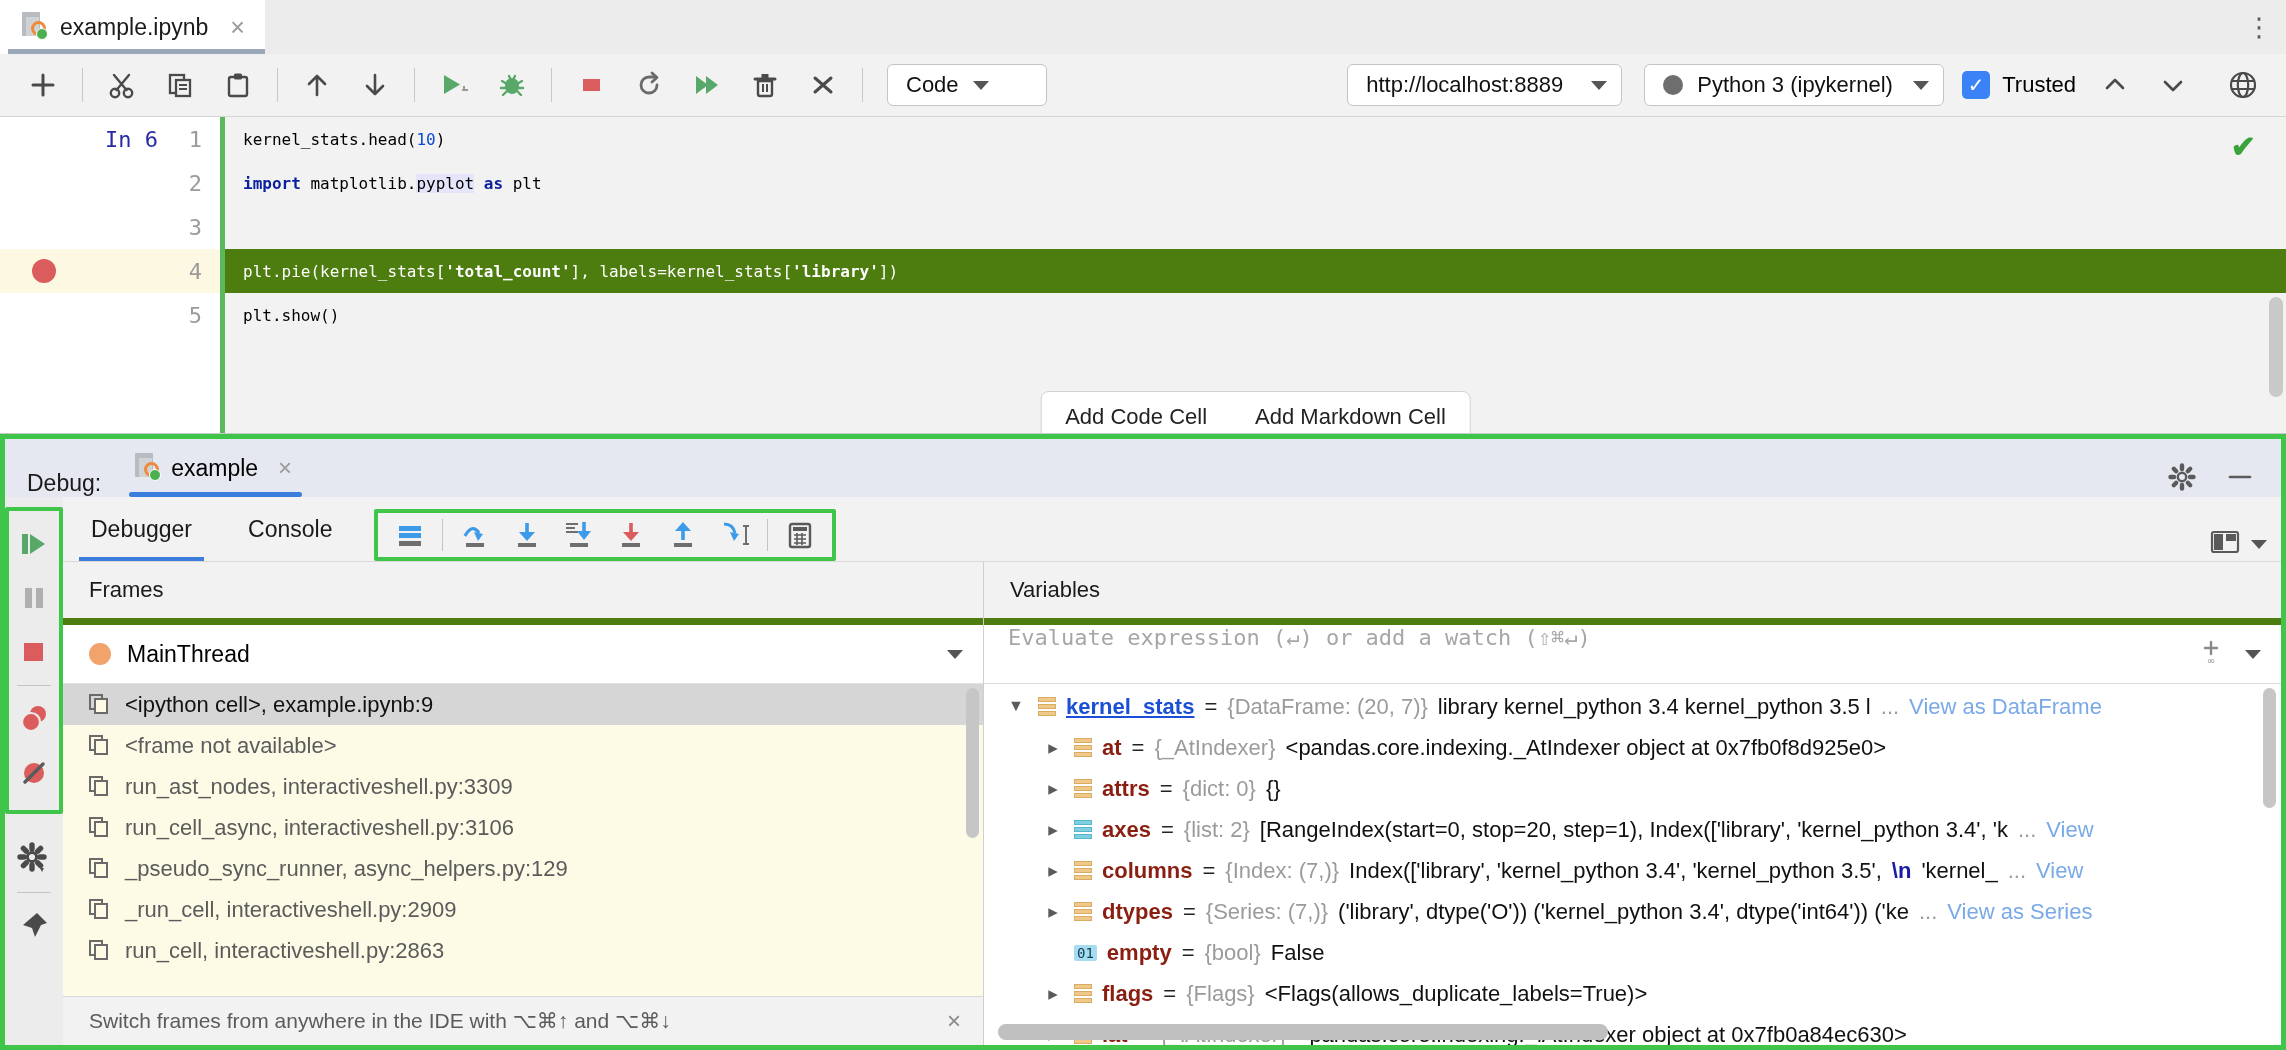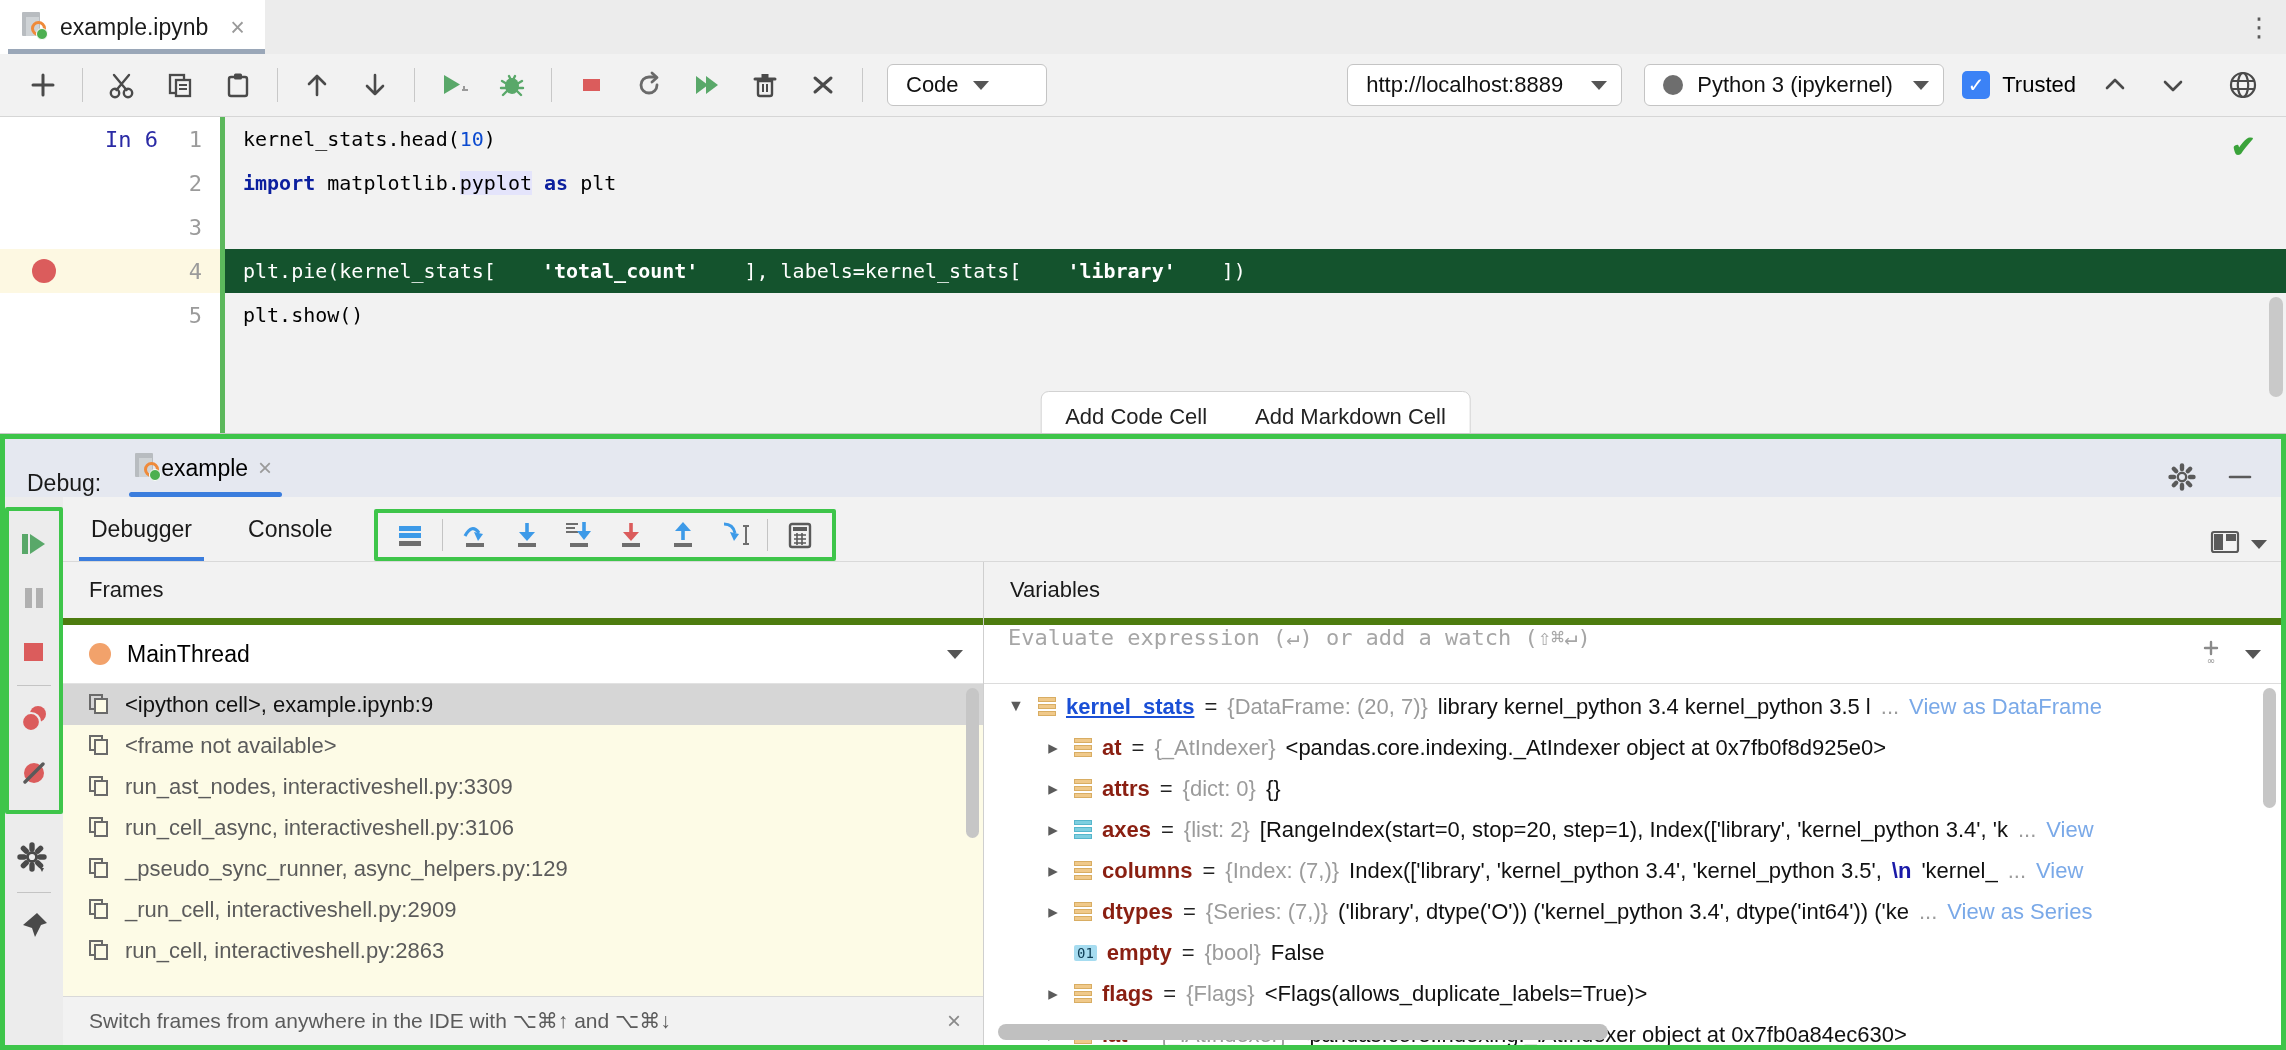--- a/index.html
+++ b/index.html
@@ -191,21 +191,21 @@
     flex: 1 1 auto;
     position: relative;
     background: #f2f2f2;
     border-left: 5px solid #5cb85c;
   }
   .line {
     height: 44px;
     display: flex;
     align-items: center;
     font-family: "DejaVu Sans Mono", monospace;
-    font-size: 20px;
+    font-size: 16px;
     white-space: pre;
   }
   .gline {
     height: 44px;
     display: flex;
     align-items: center;
     justify-content: flex-end;
     font-family: "DejaVu Sans Mono", monospace;
     font-size: 22px;
     color: #9b9b9b;
@@ -225,25 +225,24 @@
     width: 24px; height: 24px;
     border-radius: 50%;
     background: #db5c5c;
   }
   .code-pad { padding-left: 18px; }
   .kw { color: #0b1f9e; font-weight: bold; }
   .num { color: #0b4ad0; }
   .str { color: #0a7000; }
   .lightsel { background: #e4e4fb; }
   .selline {
-    background: #14532d;
+    background: #4d7c0f;
     color: #ffffff;
     width: 100%;
     box-sizing: border-box;
-    gap: 46px;
   }
   .selline .str { color: #ffffff; font-weight: bold; }
   .check-ok {
     position: absolute;
     right: 30px; top: 12px;
     color: #3aa33a;
     font-size: 30px;
     font-weight: bold;
   }
   .ed-scrollbar {
@@ -289,21 +288,21 @@
     padding: 0 16px 0 22px;
     flex: 0 0 auto;
     position: relative;
   }
   .dbg-title {
     font-size: 23px;
     color: #1a1a1a;
     margin-right: 28px;
   }
   .dbg-tab {
-    display: flex; align-items: center; gap: 0;
+    display: flex; align-items: center; gap: 10px;
     position: relative;
     padding: 0 10px 0 6px;
     height: 58px;
   }
   .dbg-tab-underline {
     position: absolute; left: 0; right: 0; bottom: 0;
     height: 5px; border-radius: 3px;
     background: #3b7ddd;
   }
   .dbg-tab-label { font-size: 23px; }

